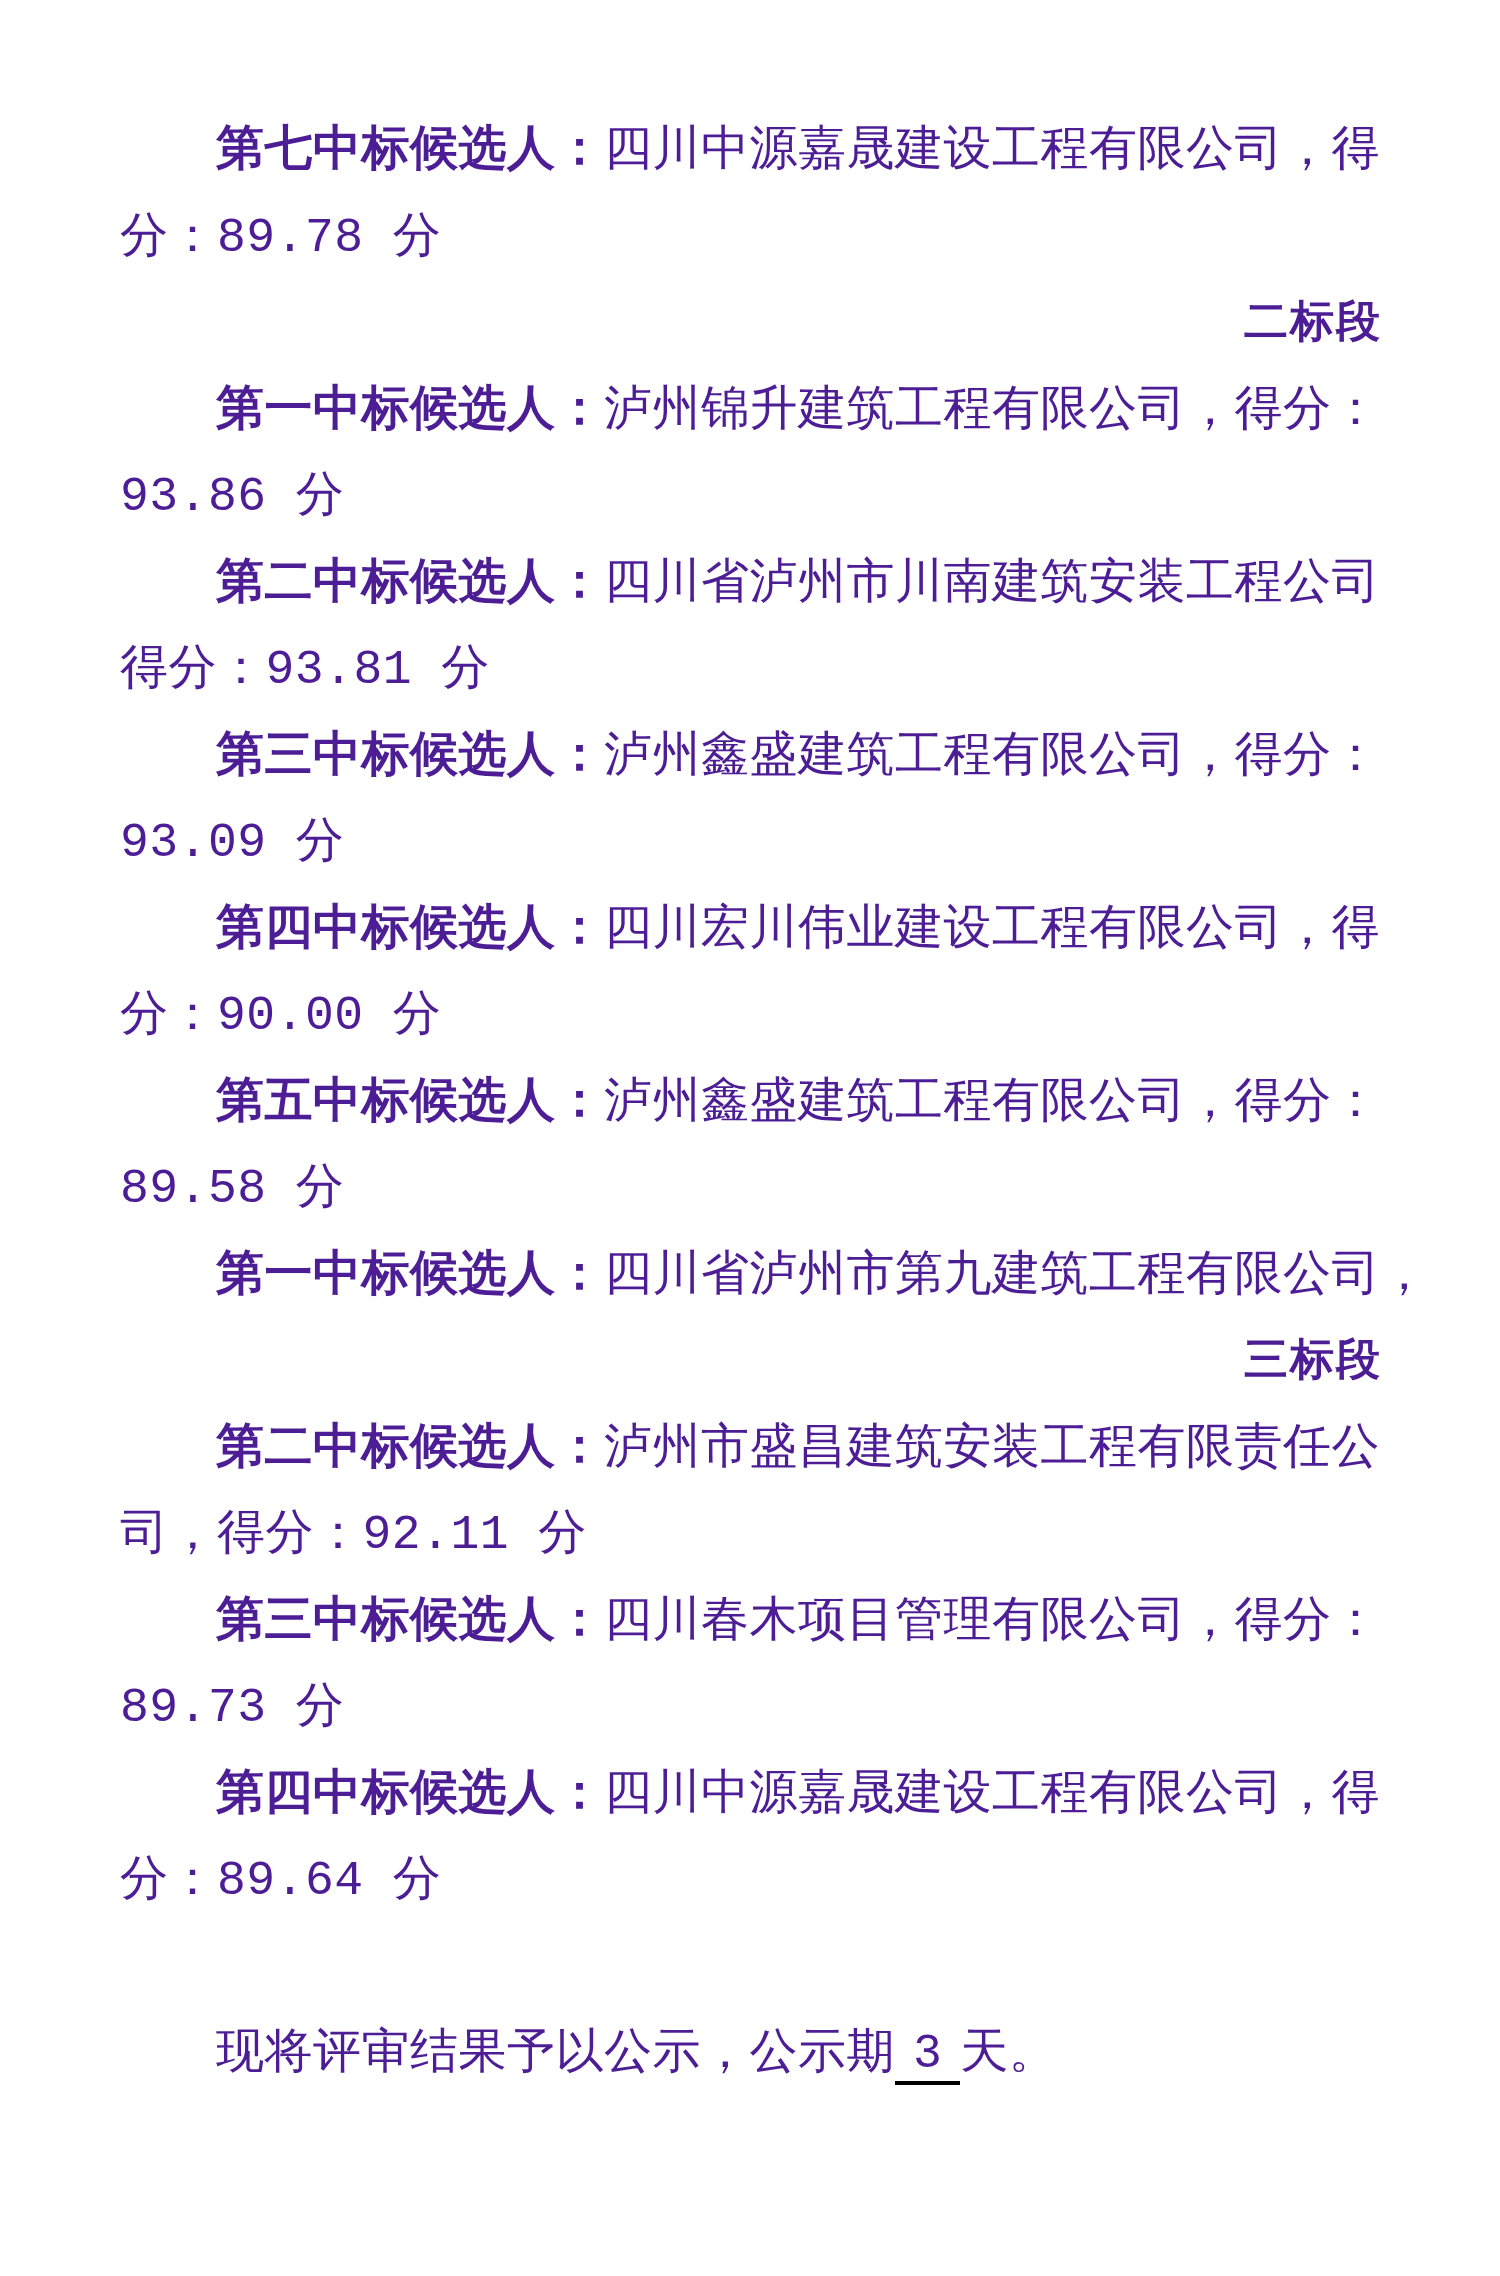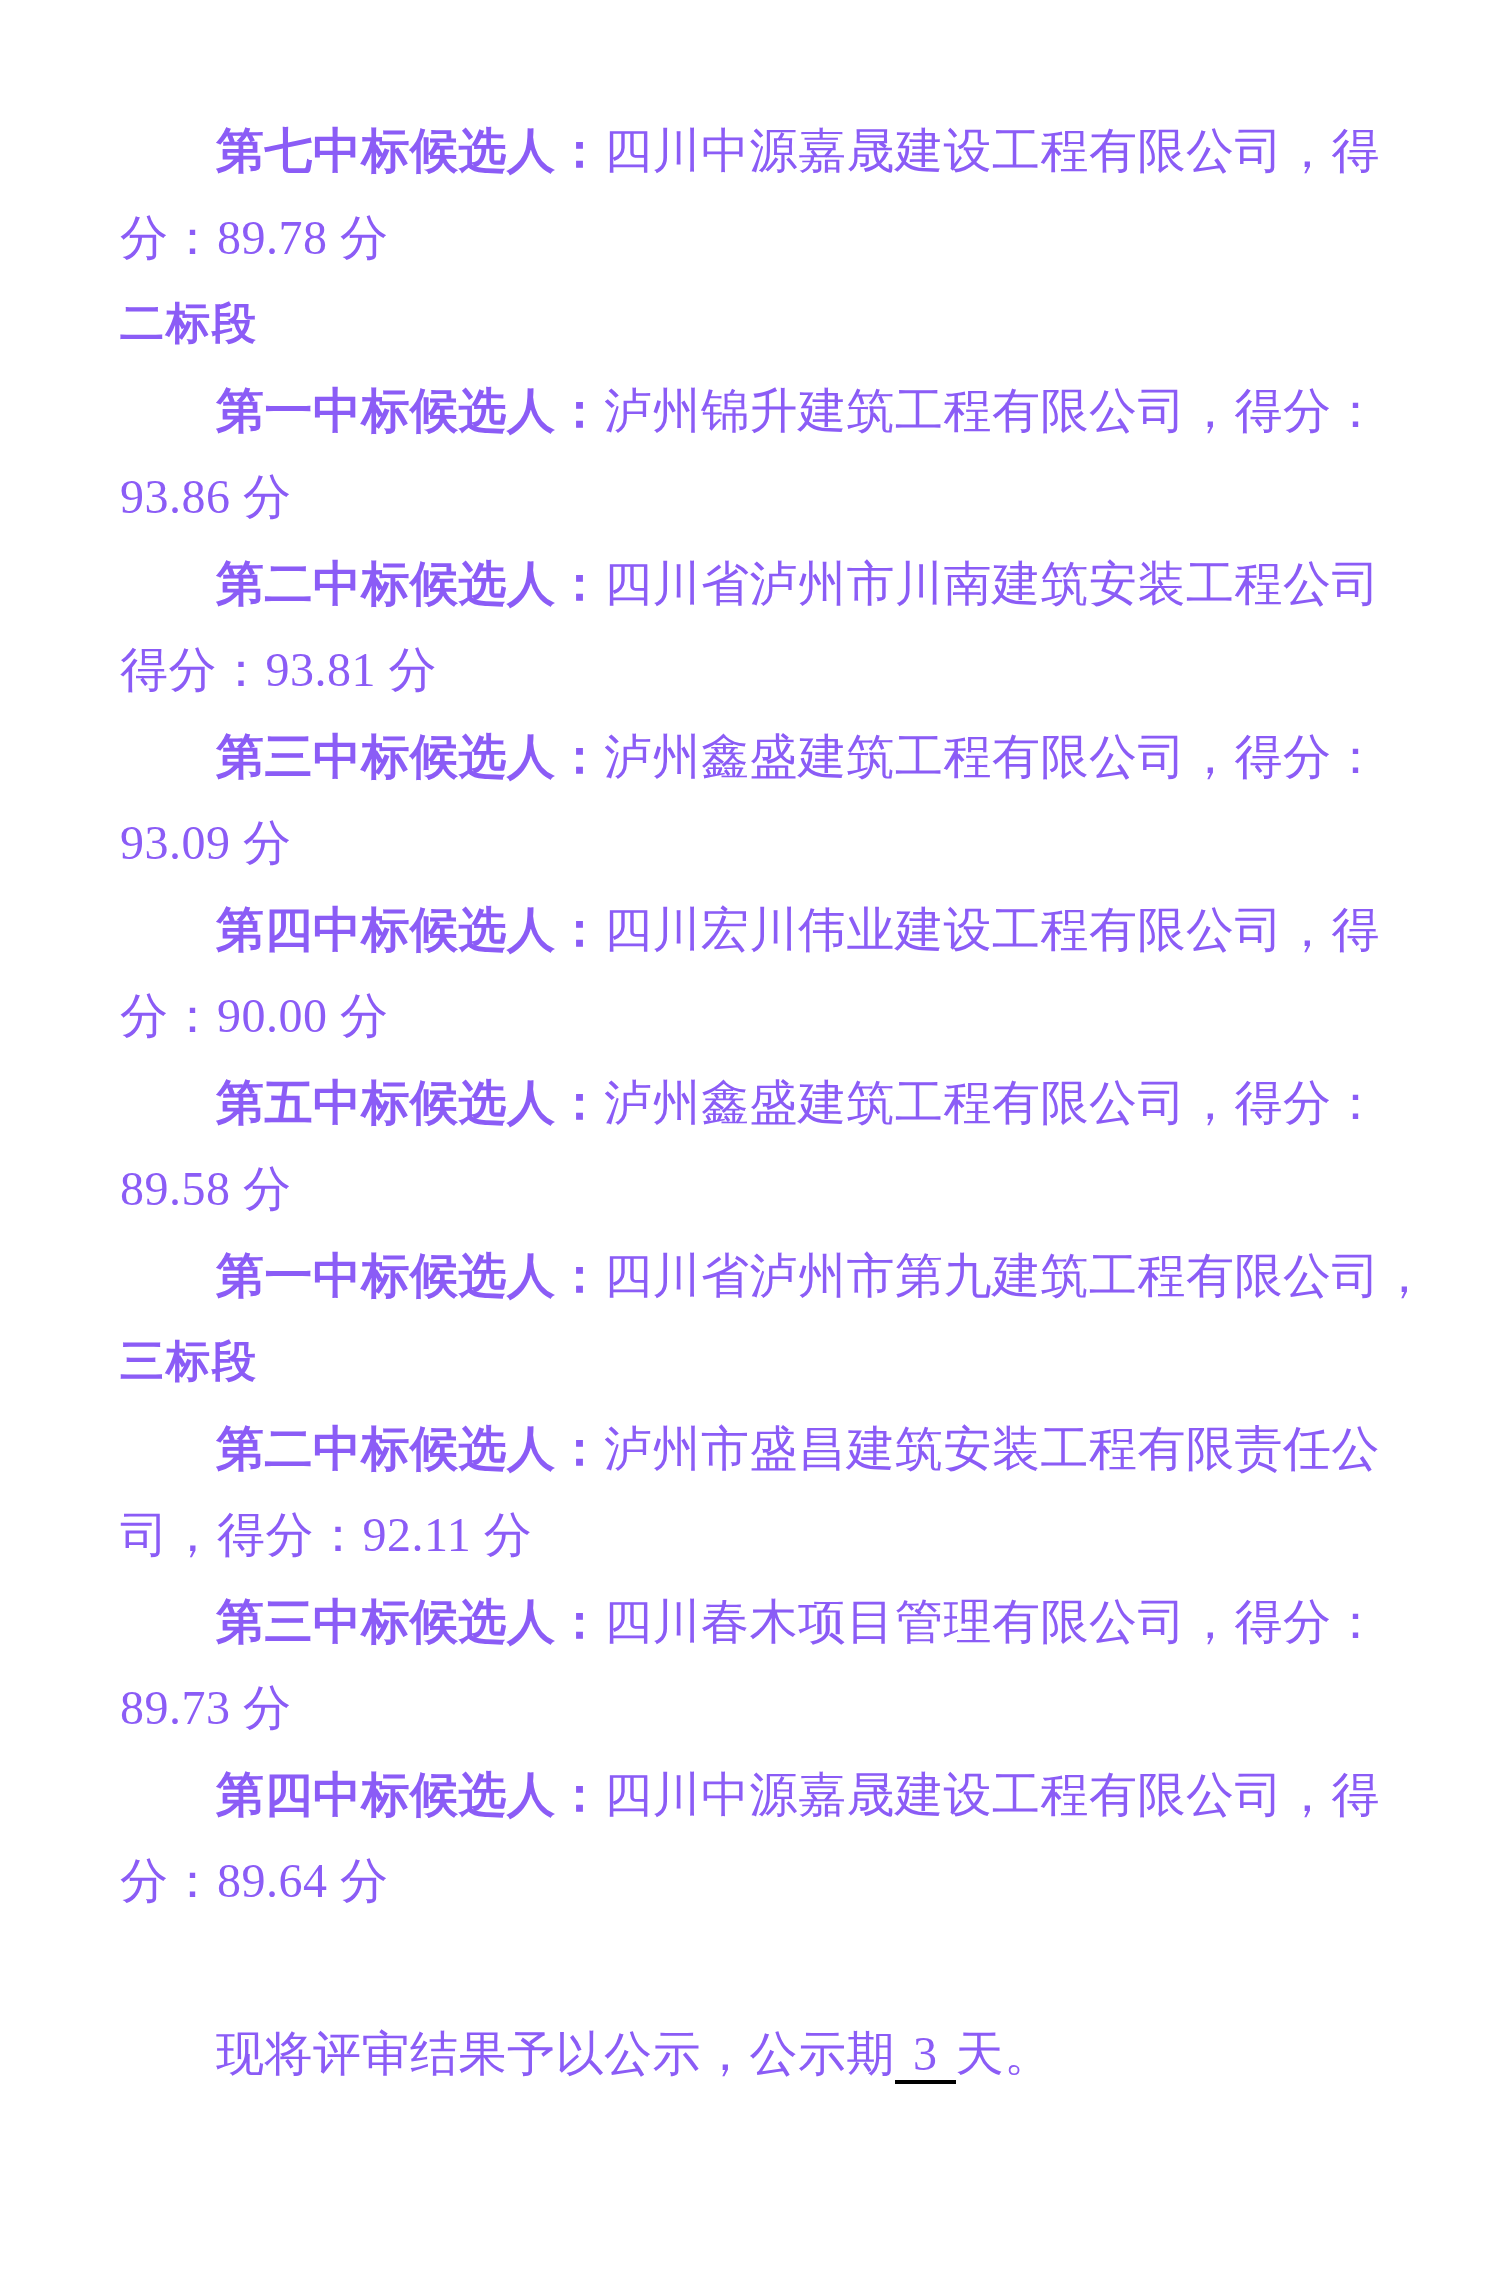--- a/index.html
+++ b/index.html
@@ -5,39 +5,39 @@
   html, body {
     margin: 0;
     padding: 0;
     background: #ffffff;
   }
   .page {
     position: relative;
     width: 1500px;
     height: 2276px;
     background: #ffffff;
-    color: #8b5cf6;
+    color: #4c1d95;
     overflow: hidden;
-    font-family: Liberation Serif, serif;
+    font-family: Liberation Mono, monospace;
   }
   .content {
     padding: 108px 118px 0 120px;
   }
   .line {
     height: 86.5px;
     line-height: 86.5px;
     font-size: 48px;
     white-space: nowrap;
     letter-spacing: 0.5px;
   }
   .line.indent {
     padding-left: 96px;
   }
   .line.heading {
-    text-align: left;
+    text-align: right;
     font-weight: bold;
     font-size: 44px;
     letter-spacing: 2px;
   }
   .line.blank {
     
   }
   .run-label {
     font-weight: bold;
   }

